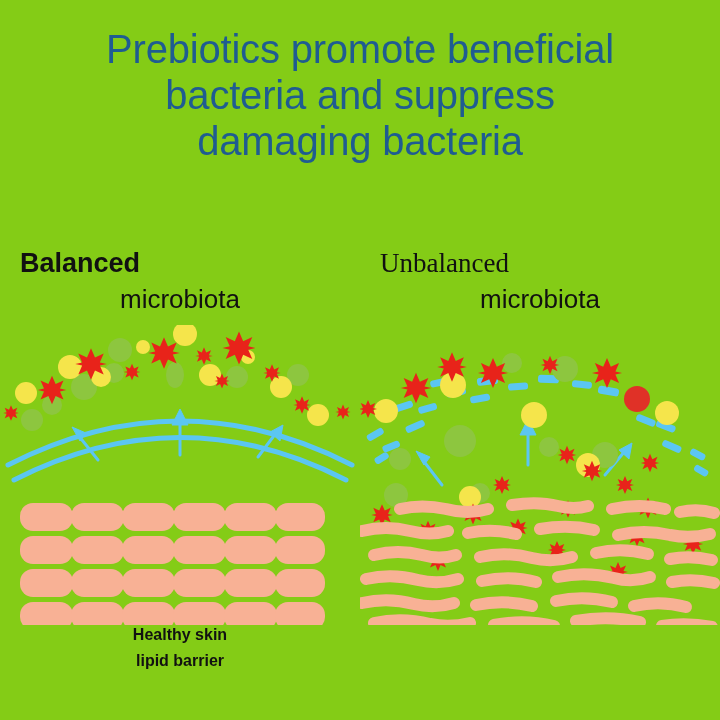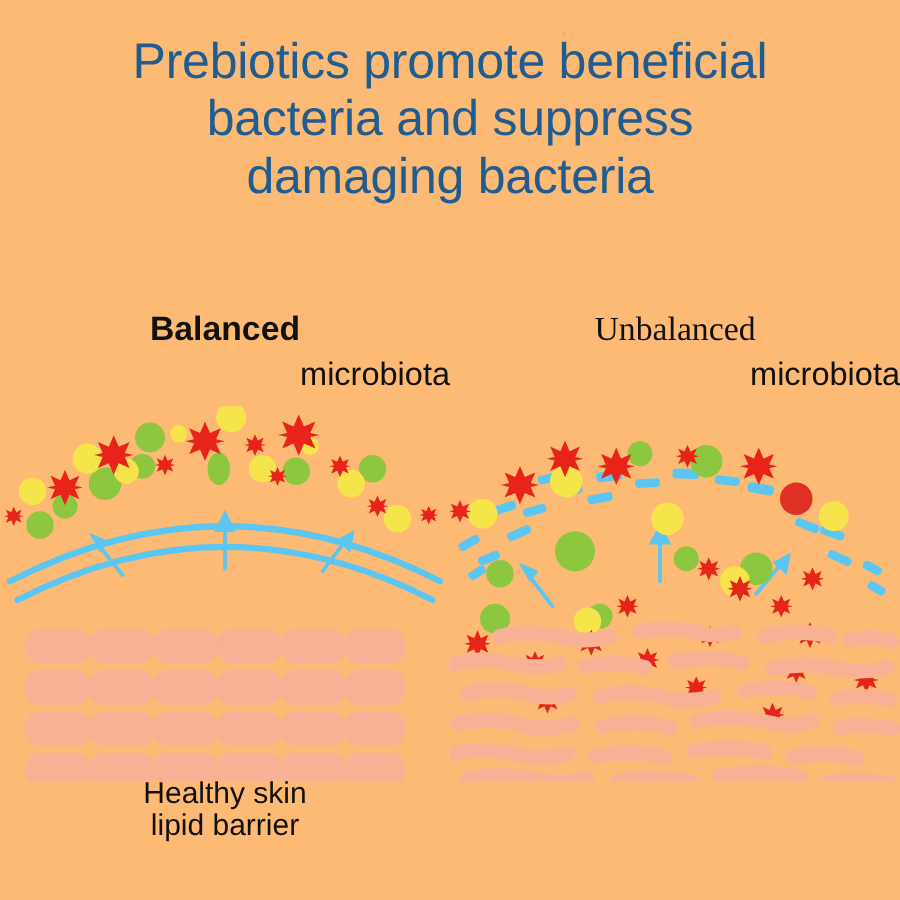--- a/index.html
+++ b/index.html
@@ -11,21 +11,21 @@
     width: 720px;
     height: 720px;
     overflow: hidden;
     font-family: "Liberation Sans", sans-serif;
     -webkit-font-smoothing: antialiased;
   }
   #infographic {
     position: relative;
     width: 720px;
     height: 720px;
-    background: #fdba74;
+    background: #84cc16;
   }
 
   
   #title {
     position: absolute;
     left: 0;
     top: 26px;
     width: 720px;
     text-align: center;
     color: #1f5c91;
@@ -44,50 +44,50 @@
     height: 470px;
   }
   #panel-left  { left: 0; }
   #panel-right { left: 360px; }
 
   .panel-heading {
     position: absolute;
     top: 16px;
     left: 0;
     width: 360px;
-    text-align: center;
     color: #111111;
     font-size: 27px;
     line-height: 34px;
     font-weight: 700;
+    padding-left: 20px;
   }
   .panel-heading.light { font-weight: 400; font-family: Liberation Serif, serif; }
 
   .panel-subheading {
     position: absolute;
     top: 52px;
     left: 0;
     width: 360px;
-    text-align: right;
+    text-align: center;
     color: #111111;
     font-size: 26px;
     line-height: 34px;
     font-weight: 400;
   }
 
   .panel-caption {
     position: absolute;
     top: 392px;
     left: 0;
     width: 360px;
     text-align: center;
     color: #111111;
-    font-size: 24px;
+    font-size: 16px;
     line-height: 26px;
-    font-weight: 400;
+    font-weight: 700;
     white-space: pre-line;
   }
 
   .scene {
     position: absolute;
     top: 95px;
     left: 0;
     width: 360px;
     height: 300px;
   }

